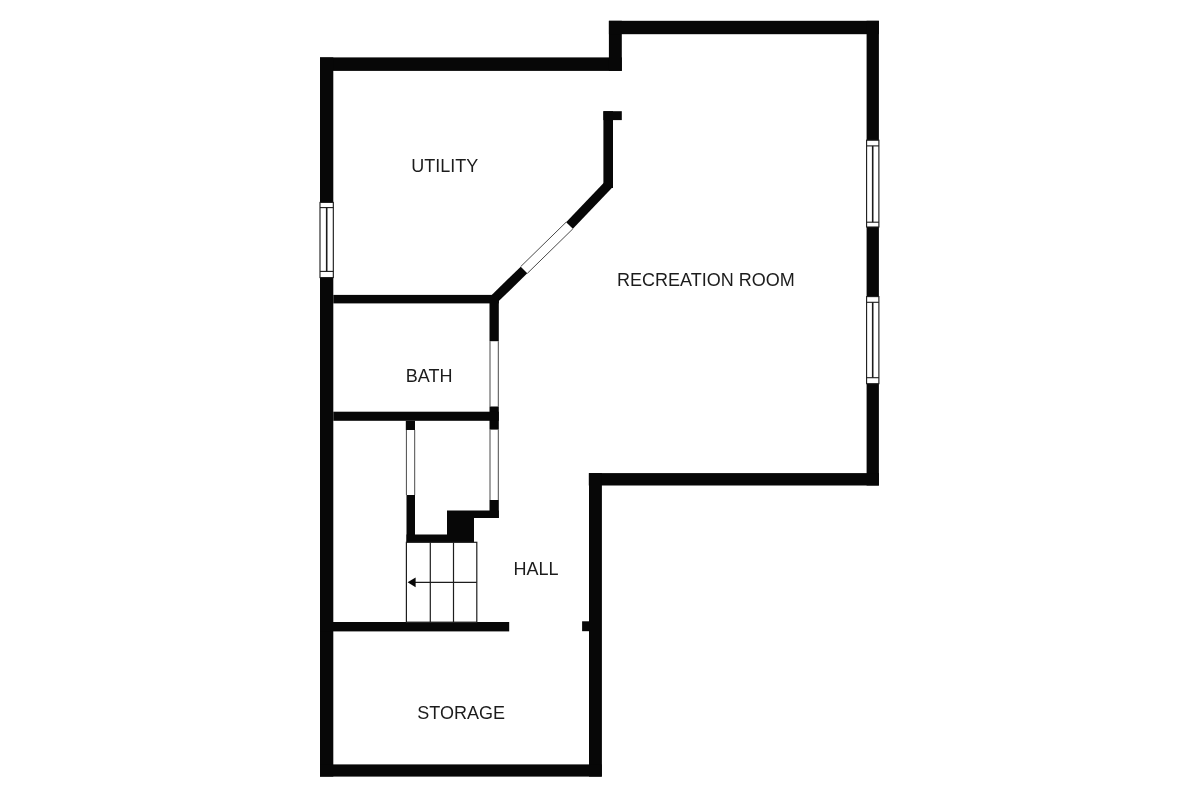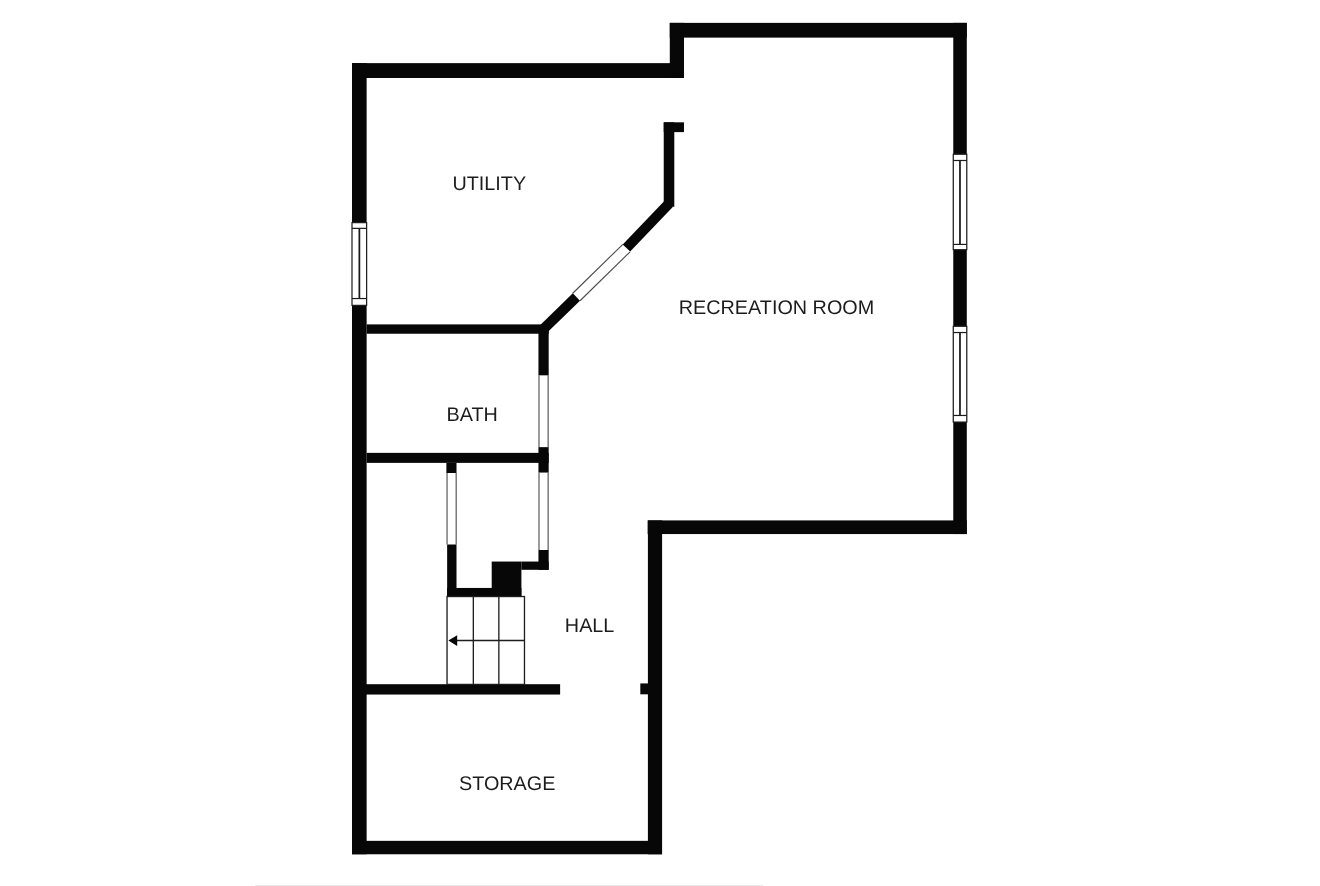--- a/index.html
+++ b/index.html
@@ -1,16 +1,16 @@
 <!DOCTYPE html>
 <html><head>
 <meta charset="utf-8">
 <style>
   html,body{margin:0;padding:0;background:#ffffff;}
-  .page{width:1200px;height:805px;position:relative;background:#a3a3a3;overflow:hidden;}
+  .page{width:1200px;height:805px;position:relative;background:#fef9c3;overflow:hidden;}
   svg{display:block;}
   text{font-family:"Liberation Sans", sans-serif;font-size:18px;fill:#1c1c1c;}
 </style>
 </head>
 <body>
 
 <div class="page">
 <svg width="1200" height="805" viewBox="0 0 1200 805" xmlns="http://www.w3.org/2000/svg">
 
   <rect x="0" y="0" width="1200" height="805" fill="#ffffff"></rect>

